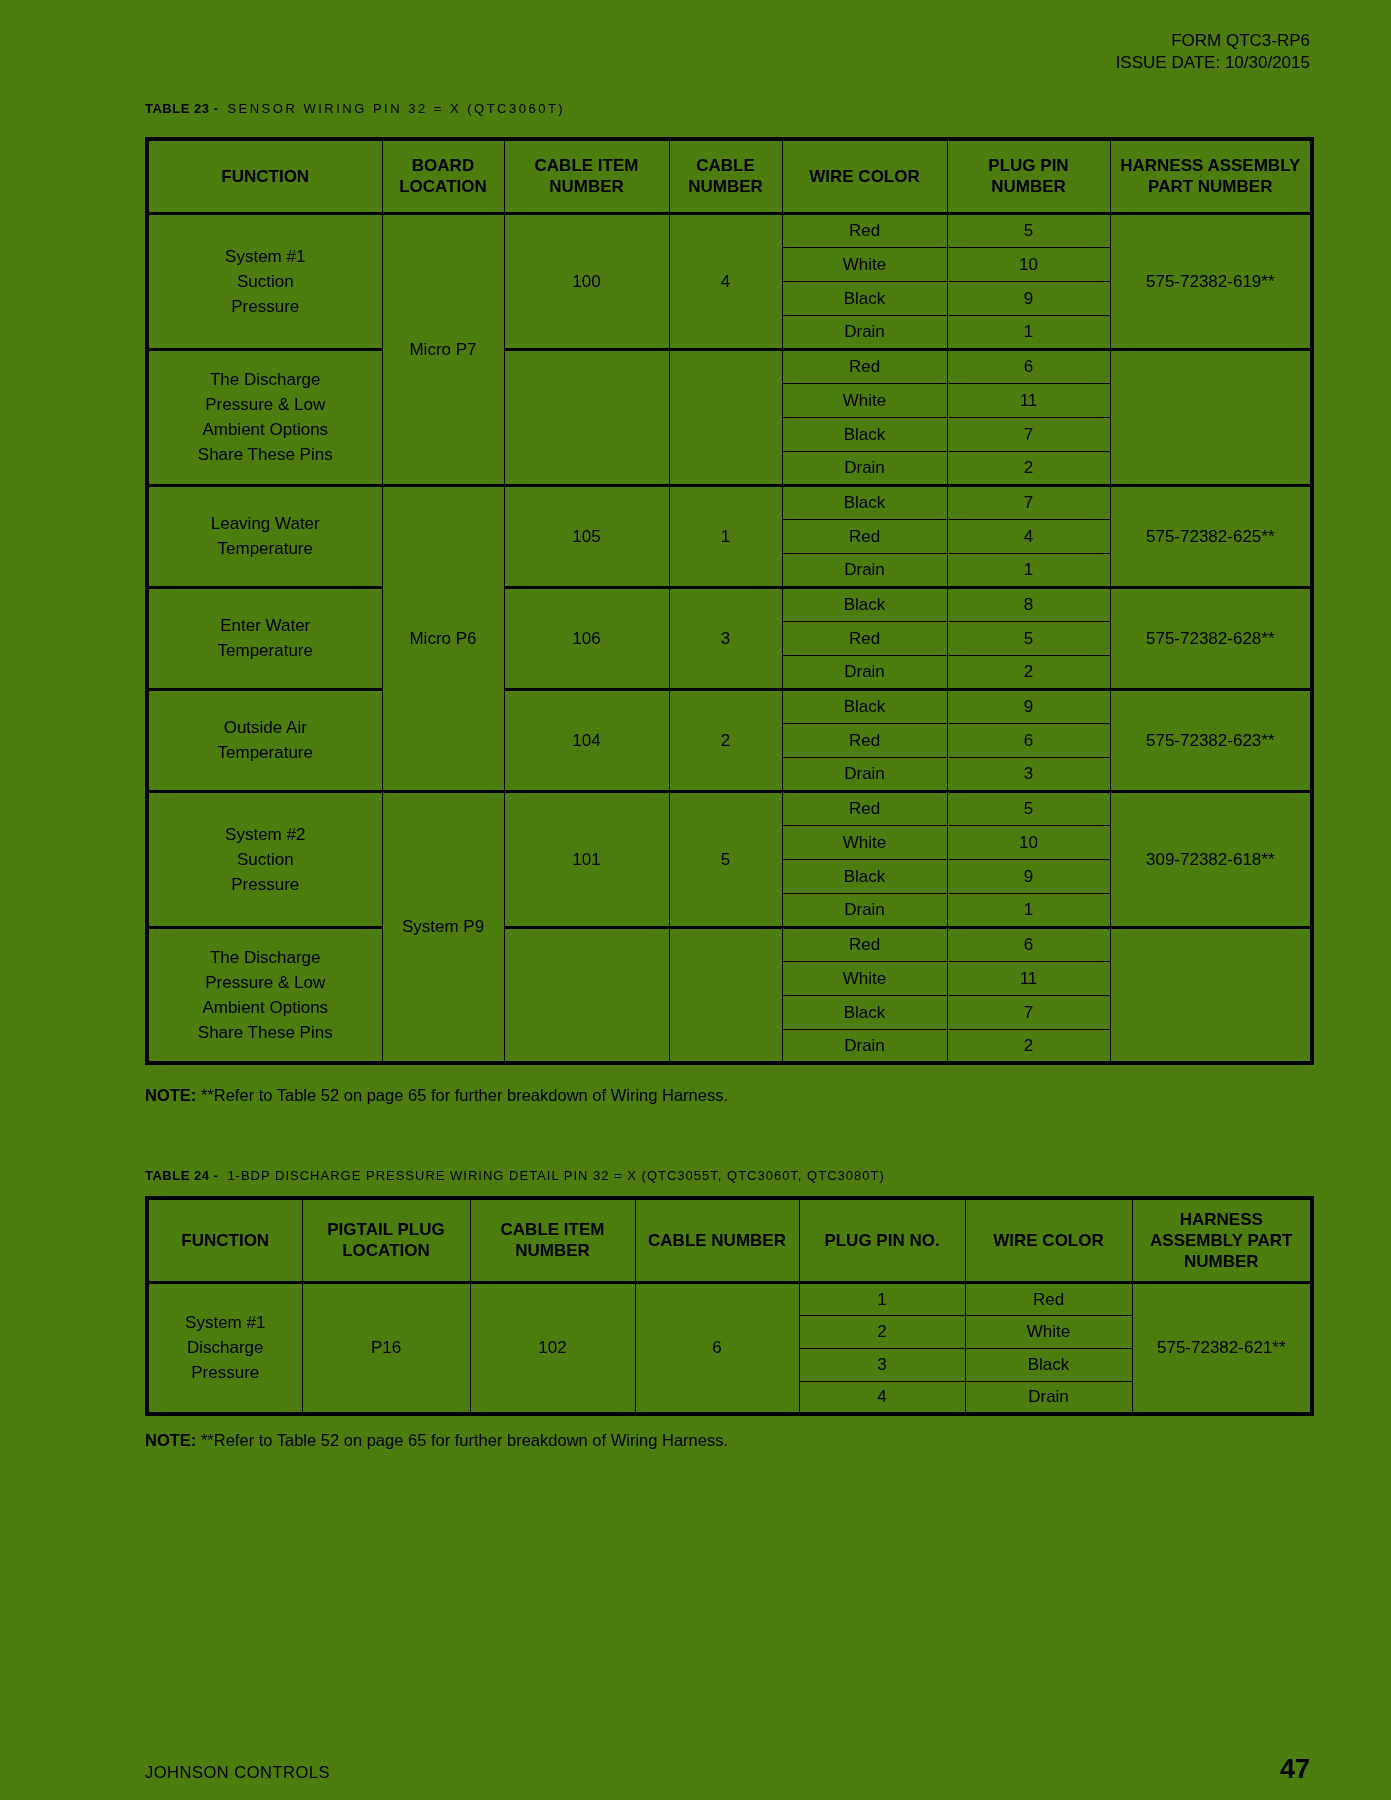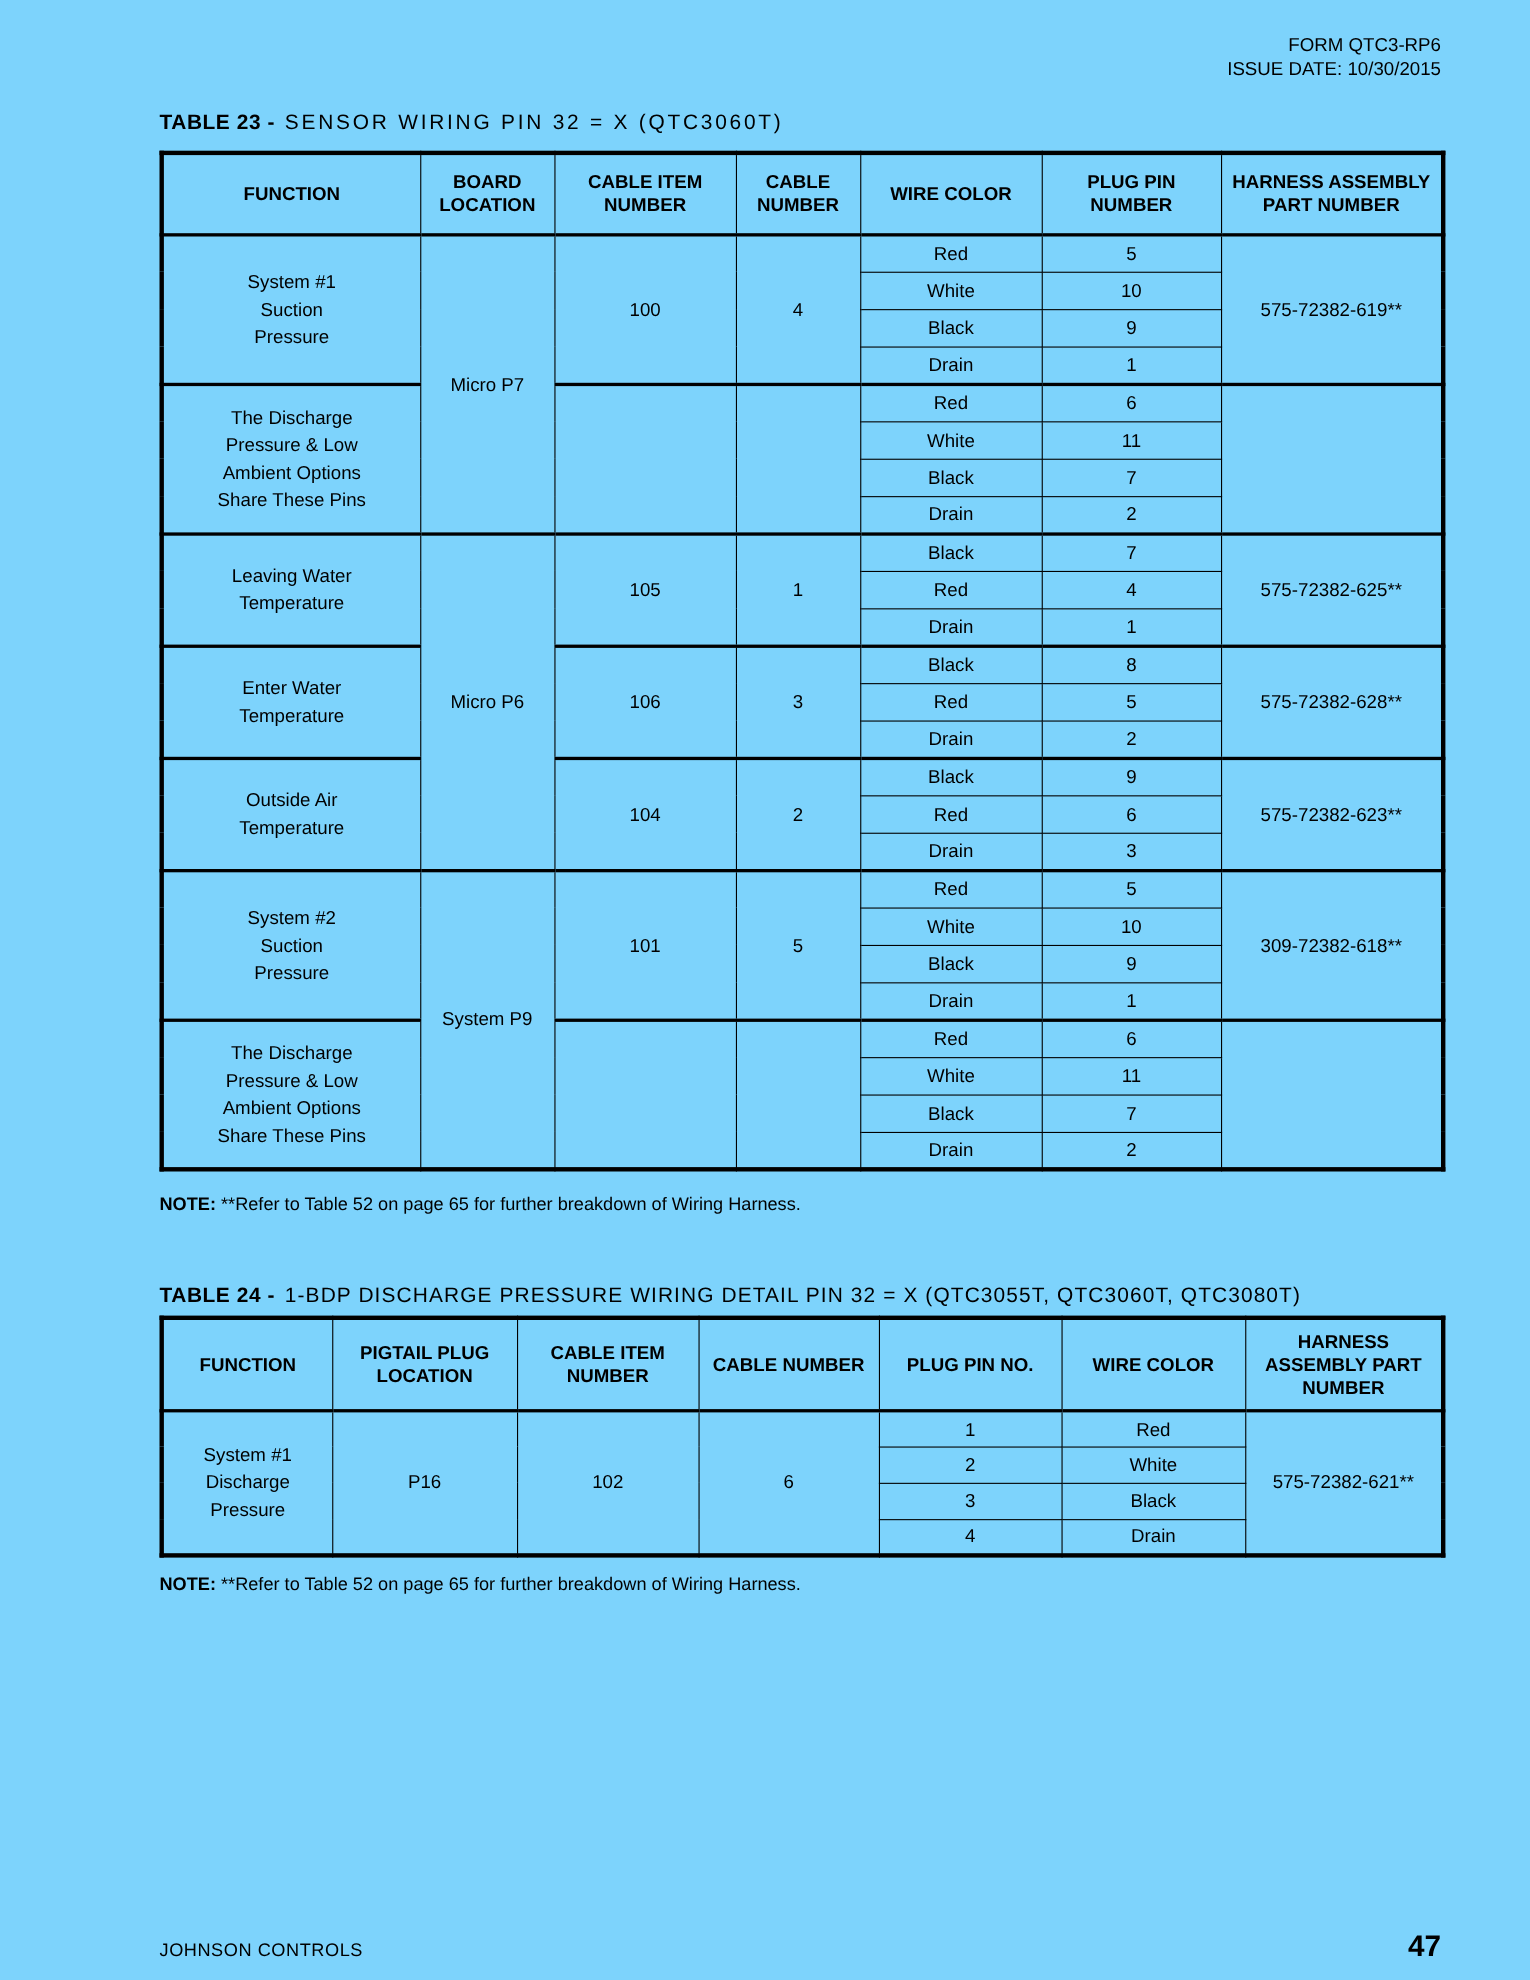--- a/index.html
+++ b/index.html
@@ -1,35 +1,35 @@
 <!DOCTYPE html>
 <html><head>
 <meta charset="utf-8">
 <style>
   html, body { margin: 0; padding: 0; background: #ffffff; }
   .page {
     position: relative;
     width: 1391px;
     height: 1800px;
-    background: #7dd3fc;
+    background: #4d7c0f;
     color: #000000;
     font-family: "Liberation Sans", "DejaVu Sans", sans-serif;
     overflow: hidden;
   }
 
   .doc-header {
     position: absolute;
     top: 30px;
     right: 81px;
     text-align: right;
     font-size: 17px;
     line-height: 22px;
   }
 
-  .tbl-title { position: absolute; left: 145px; font-size: 19px; white-space: nowrap; }
+  .tbl-title { position: absolute; left: 145px; font-size: 13px; white-space: nowrap; }
   .tbl-title .lbl { font-weight: bold; letter-spacing: 0.5px; }
   .title23 { top: 101px; }
   .title23 .rest { letter-spacing: 2.5px; margin-left: 9px; }
   .title24 { top: 1152px; margin-top: 16px; }
   .title24 .rest { letter-spacing: 1px; margin-left: 9px; }
 
   table.dt {
     position: absolute;
     left: 145px;
     border-collapse: collapse;

